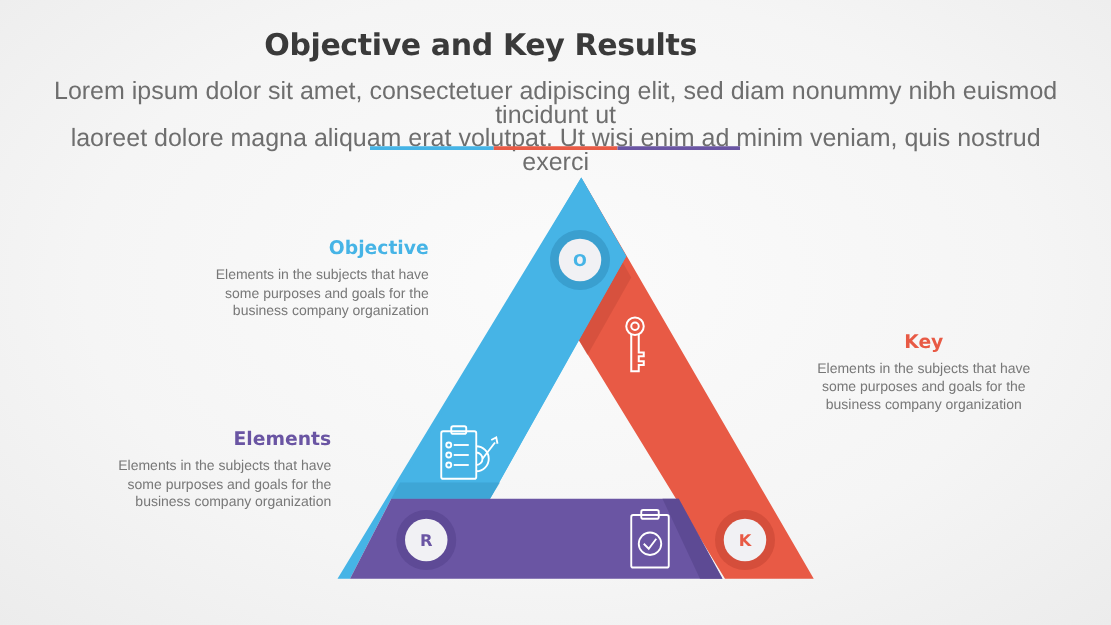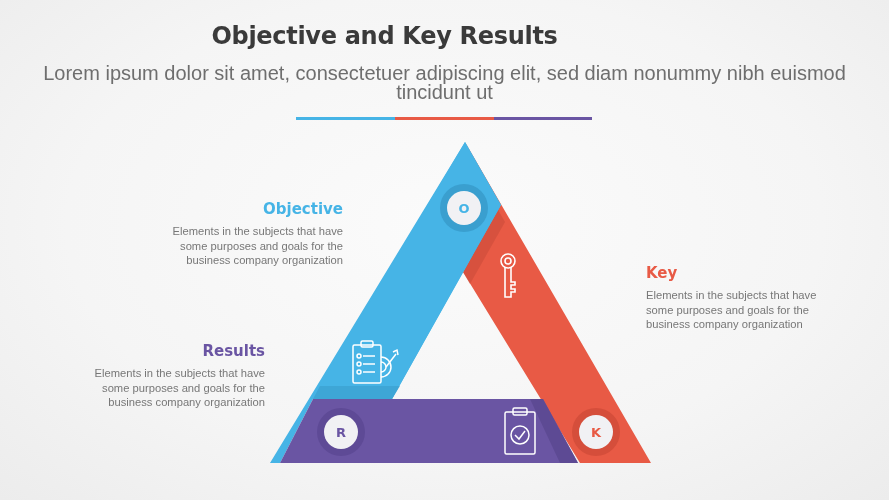--- a/index.html
+++ b/index.html
@@ -19,32 +19,33 @@
   }
   .divider { position: absolute; top: 117px; height: 3px; }
   .card { position: absolute; width: 230px; }
   .card h3 {
     margin: 0 0 6px 0; font-family: "DejaVu Sans", sans-serif; font-weight: bold; font-size: 15px;
   }
   .card p {
     margin: 0; font-size: 11.2px; line-height: 14.5px; color: #777;
   }
   .card.right-align { text-align: right; }
-  .card.left-align { text-align: left; margin-left: 22px; }
+  .card.left-align { text-align: center; }
   svg.diagram { position: absolute; left: 0; top: 0; }
   .circle-label {
     font-family: "DejaVu Sans", sans-serif; font-weight: bold; font-size: 13px;
   }
 </style>
 </head>
 <body>
 
 <div class="title">Objective and Key Results</div>
 <div class="subtitle">
   <div>Lorem ipsum dolor sit amet, consectetuer adipiscing elit, sed diam nonummy nibh euismod tincidunt ut</div>
+  <div>laoreet dolore magna aliquam erat volutpat. Ut wisi enim ad minim veniam, quis nostrud exerci</div>
 </div>
 
 <div class="divider" style="left:296px;width:99px;background:#46b4e6;"></div>
 <div class="divider" style="left:395px;width:99px;background:#e85a45;"></div>
 <div class="divider" style="left:494px;width:98px;background:#6a55a3;"></div>
 
 <svg class="diagram" width="889" height="500" viewBox="0 0 889 500">
   <defs>
     <filter id="soft" x="-20%" y="-20%" width="140%" height="140%">
       <feGaussianBlur stdDeviation="1.2"></feGaussianBlur>
@@ -106,38 +107,38 @@
   </g>
 
   <g fill="none" stroke="#ffffff" stroke-width="1.5">
     <rect x="505" y="412" width="30" height="42" rx="1.5"></rect>
     <rect x="513" y="408" width="14" height="7" rx="1.5"></rect>
     <circle cx="520" cy="435" r="9"></circle>
     <path d="M515,435 L519,439 L525,431"></path>
   </g>
 </svg>
 
-<div class="card right-align" style="left:113px; top:200px;">
+<div class="card right-align" style="left:113px; top:189px;">
   <h3 style="color:#46b4e6;">Objective</h3>
   <p>
     <span>Elements in the subjects that have</span><br>
     <span>some purposes and goals for the</span><br>
     <span>business company organization</span>
   </p>
 </div>
 
 <div class="card left-align" style="left:624px; top:264px;">
   <h3 style="color:#e85a45;">Key</h3>
   <p>
     <span>Elements in the subjects that have</span><br>
     <span>some purposes and goals for the</span><br>
     <span>business company organization</span>
   </p>
 </div>
 
 <div class="card right-align" style="left:35px; top:342px;">
-  <h3 style="color:#6a55a3;">Results</h3>
+  <h3 style="color:#6a55a3;">Elements</h3>
   <p>
     <span>Elements in the subjects that have</span><br>
     <span>some purposes and goals for the</span><br>
     <span>business company organization</span>
   </p>
 </div>
 
 </body></html>

